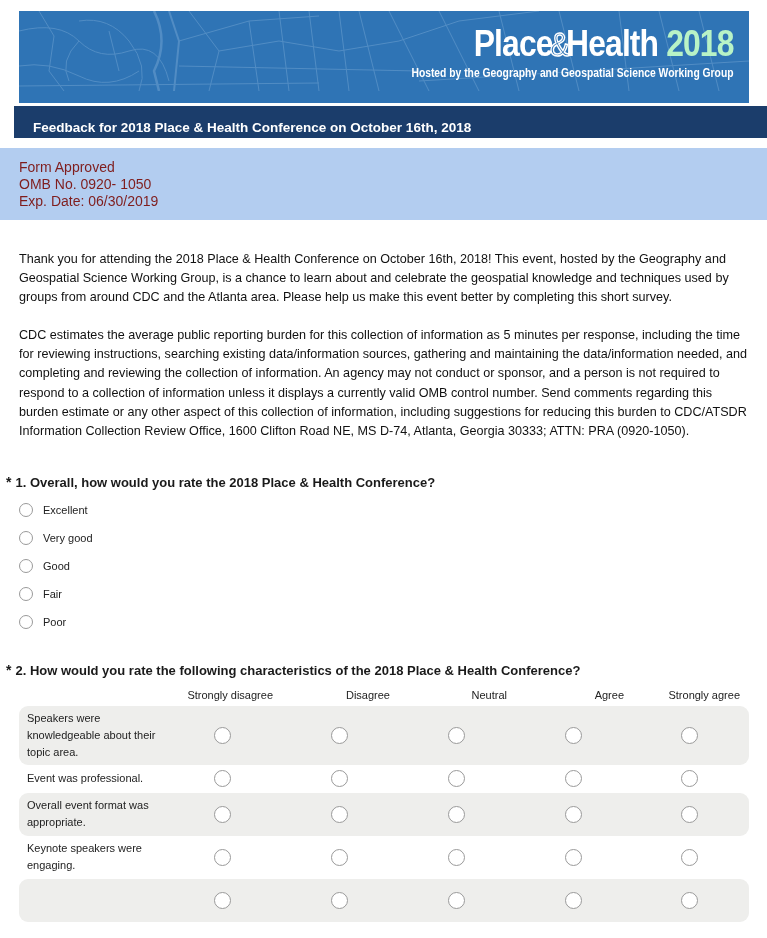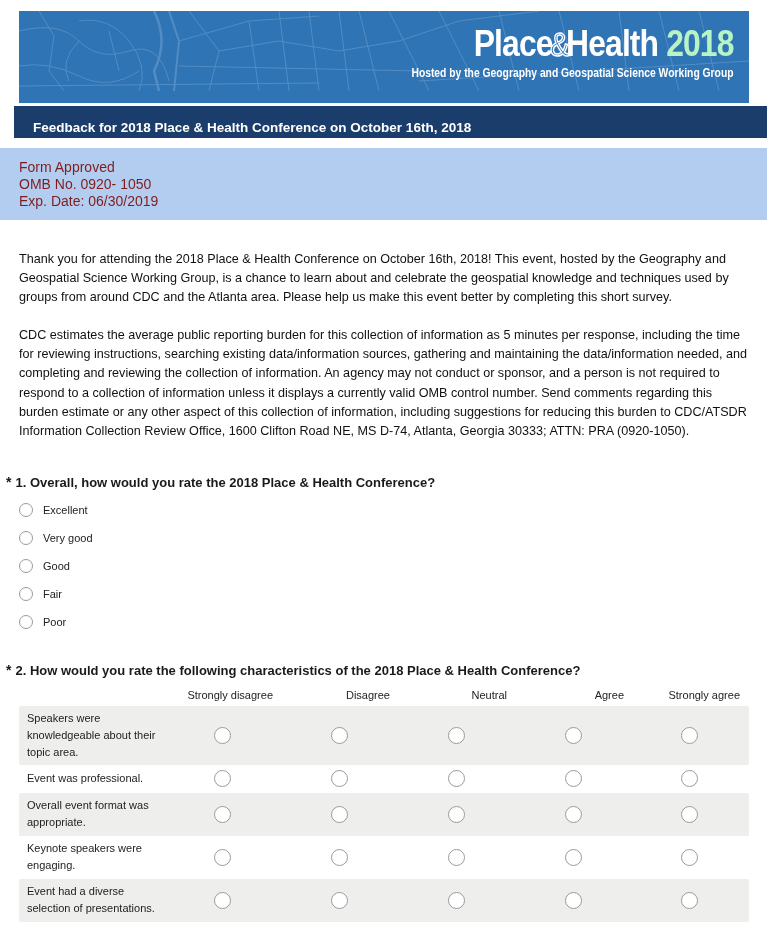--- a/index.html
+++ b/index.html
@@ -27,21 +27,21 @@
   .q1 { top:474px; }
   .q2 { top:662px; }
 
   .opt { position:absolute; left:19px; height:18px; display:flex; align-items:center; }
   .radio { width:14px; height:14px; border:1px solid #9a9a9a; border-radius:50%; background:#fff; box-sizing:border-box; }
   .opt .lbl { margin-left:10px; font-size:11px; color:#222;text-align:center; }
 
   .col-head { position:absolute; top:689px; font-size:11px; color:#222; text-align:right; width:100px; }
 
   .mrow { position:absolute; left:19px; width:730px; border-radius:2px; }
-  .mrow.shaded { background:#eeeeec; }
+  .mrow.shaded { background:#eeeeec;border-radius:9px; }
   .mrow .rlabel { position:absolute; left:8px; font-size:11px; line-height:17px; color:#222; width:150px; }
   .mrow .cell { position:absolute; width:17px; height:17px; border:1px solid #9a9a9a; border-radius:50%; background:#fff; box-sizing:border-box; }
 </style>
 </head>
 <body>
 
 <div class="banner">
   <svg class="map" width="730" height="80" viewBox="0 0 730 80">
     <g stroke="#5d95c9" stroke-width="1" fill="none" opacity="0.75">
       <path d="M0 20 Q40 10 60 30 T110 40 T150 70"></path>
@@ -157,19 +157,18 @@
 <div class="mrow" style="top:836px;height:43px">
   <div class="rlabel" style="top:4px;width:130px">Keynote speakers were engaging.</div>
   <span class="cell" style="left:195px;top:13px"></span>
   <span class="cell" style="left:312px;top:13px"></span>
   <span class="cell" style="left:429px;top:13px"></span>
   <span class="cell" style="left:546px;top:13px"></span>
   <span class="cell" style="left:662px;top:13px"></span>
 </div>
 
 <div class="mrow shaded" style="top:879px;height:43px">
-  <div class="rlabel" style="top:4px;width:140px">Event had a diverse selection of presentations.</div>
   <span class="cell" style="left:195px;top:13px"></span>
   <span class="cell" style="left:312px;top:13px"></span>
   <span class="cell" style="left:429px;top:13px"></span>
   <span class="cell" style="left:546px;top:13px"></span>
   <span class="cell" style="left:662px;top:13px"></span>
 </div>
 
 </body></html>

